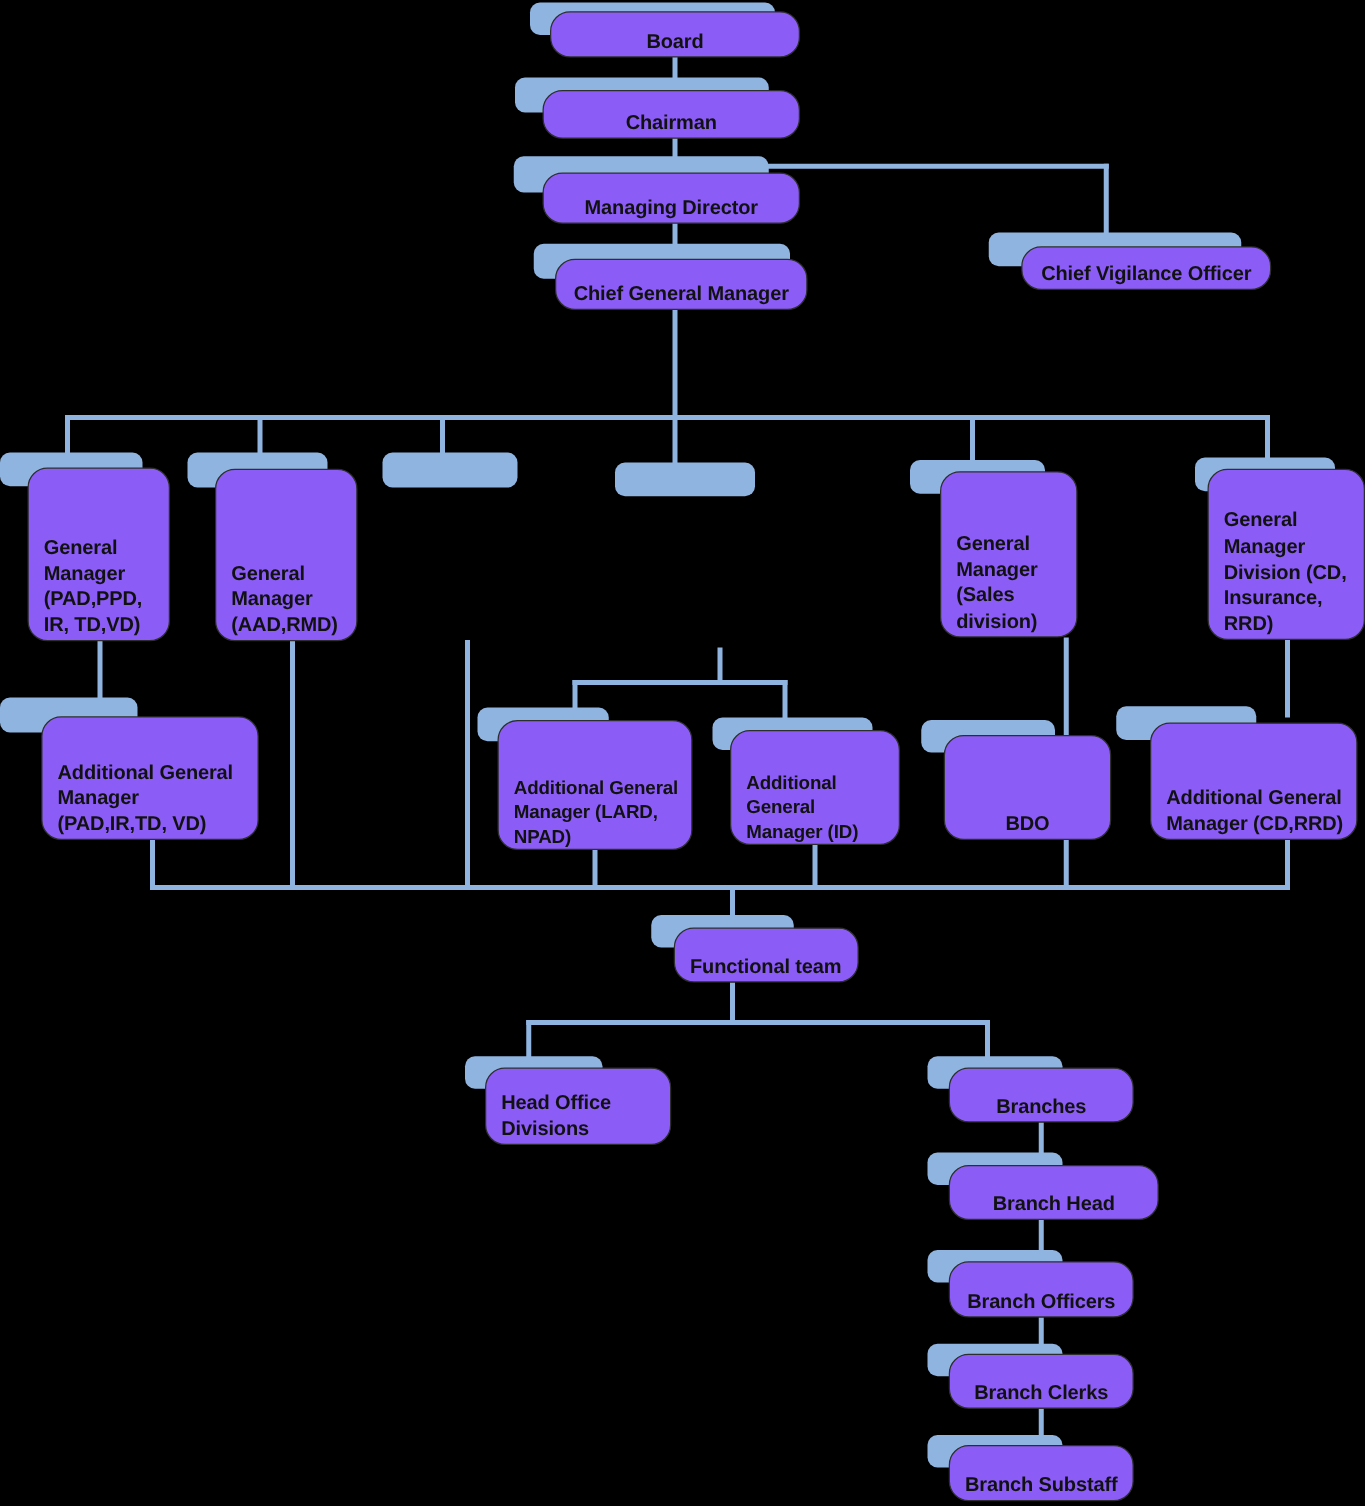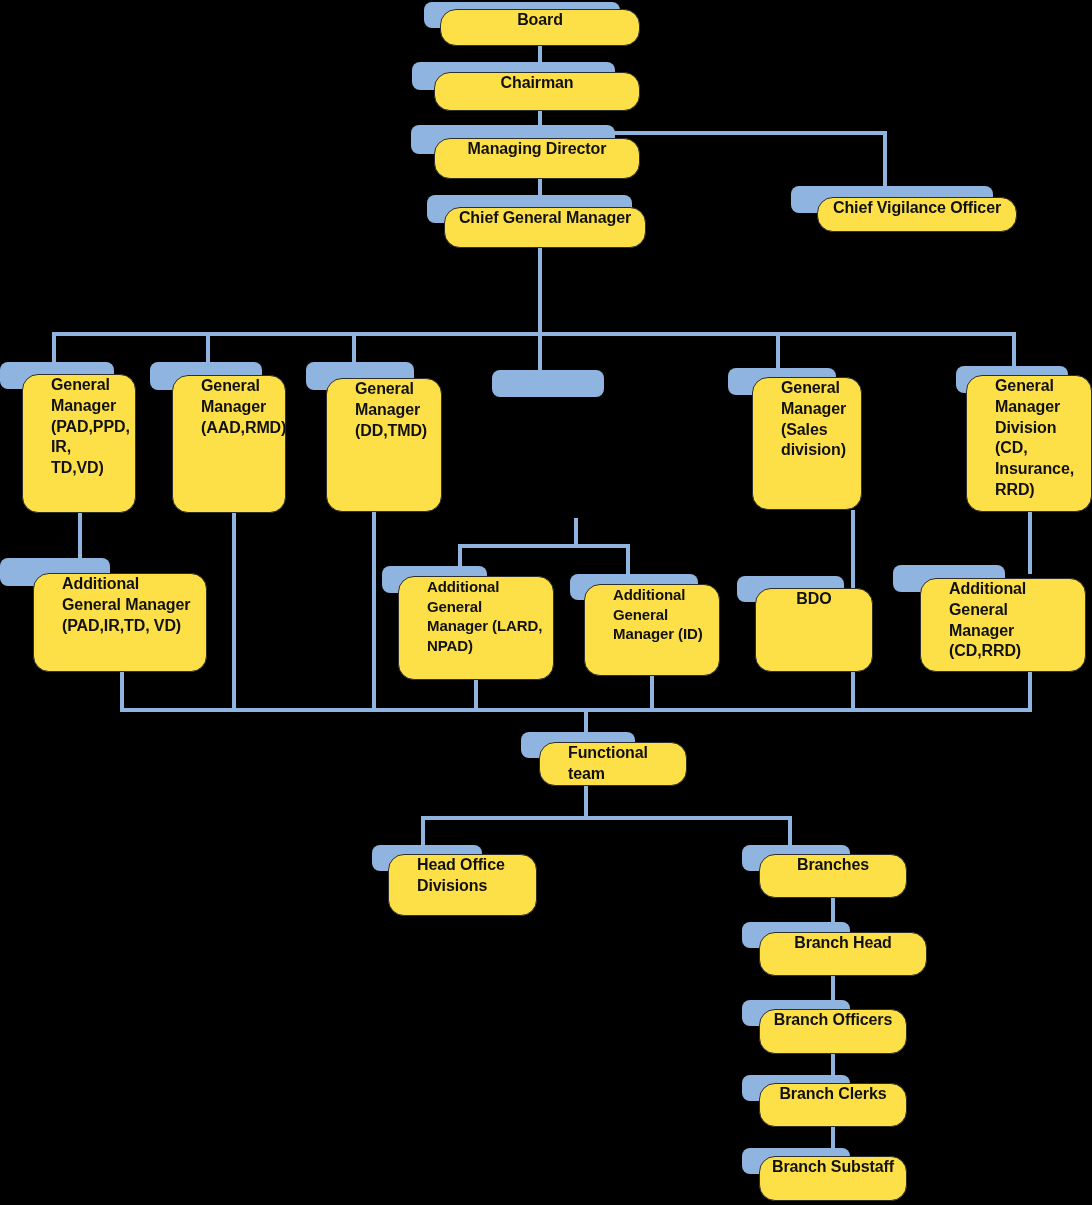--- a/index.html
+++ b/index.html
@@ -26,37 +26,37 @@
   
   .shadow {
     position: absolute;
     background: #8FB4E0;
     border-radius: 8px;
   }
 
   
   .node {
     position: absolute;
-    background: #fde047;
+    background: #8b5cf6;
     border: 1.5px solid #2E2E2E;
     border-radius: 16px;
     box-sizing: border-box;
     display: flex;
-    align-items: flex-start;
+    align-items: flex-end;
     color: #111111;
     font-weight: 700;
     line-height: 1.30;
     letter-spacing: -0.1px;
   }
   .node .lbl { display: block; width: 100%; }
 
   .center { justify-content: center; text-align: center; }
   .left   { justify-content: flex-start; text-align: left; }
 
-  .pad-l { padding-left: 28px; padding-right: 10px; }
+  .pad-l { padding-left: 12px; padding-right: 10px; }
   .pad-c { padding-left: 8px; padding-right: 8px; }
 
   .fs15 { font-size: 15px; }
   .fs16 { font-size: 16px; }
 </style>
 </head>
 <body>
 
 <div id="canvas">
 
@@ -164,23 +164,20 @@
   </div>
 
   <div class="node left pad-l fs16" style="left:22px; top:374px; width:114px; height:139px;">
     <span class="lbl">General Manager (PAD,PPD, IR, TD,VD)</span>
   </div>
 
   <div class="node left pad-l fs16" style="left:172px; top:375px; width:114px; height:138px;">
     <span class="lbl">General Manager (AAD,RMD)</span>
   </div>
 
-  <div class="node left pad-l fs16" style="left:326px; top:378px; width:116px; height:134px;">
-    <span class="lbl">General Manager (DD,TMD)</span>
-  </div>
 
 
   <div class="node left pad-l fs16" style="left:752px; top:377px; width:110px; height:133px;">
     <span class="lbl">General Manager (Sales division)</span>
   </div>
 
   <div class="node left pad-l fs16" style="left:966px; top:375px; width:126px; height:137px;">
     <span class="lbl">General Manager Division (CD, Insurance, RRD)</span>
   </div>
 
@@ -189,21 +186,21 @@
   </div>
 
   <div class="node left pad-l fs15" style="left:398px; top:576px; width:156px; height:104px;">
     <span class="lbl">Additional General Manager (LARD, NPAD)</span>
   </div>
 
   <div class="node left pad-l fs15" style="left:584px; top:584px; width:136px; height:92px;">
     <span class="lbl">Additional General Manager (ID)</span>
   </div>
 
-  <div class="node center pad-c fs16" style="left:755px; top:588px; width:118px; height:84px;">
+  <div class="node center pad-c fs16" style="left:755px; top:588px; width:134px; height:84px;">
     <span class="lbl">BDO</span>
   </div>
 
   <div class="node left pad-l fs16" style="left:920px; top:578px; width:166px; height:94px;">
     <span class="lbl">Additional General Manager (CD,RRD)</span>
   </div>
 
   <div class="node left pad-l fs16" style="left:539px; top:742px; width:148px; height:44px;">
     <span class="lbl">Functional team</span>
   </div>

